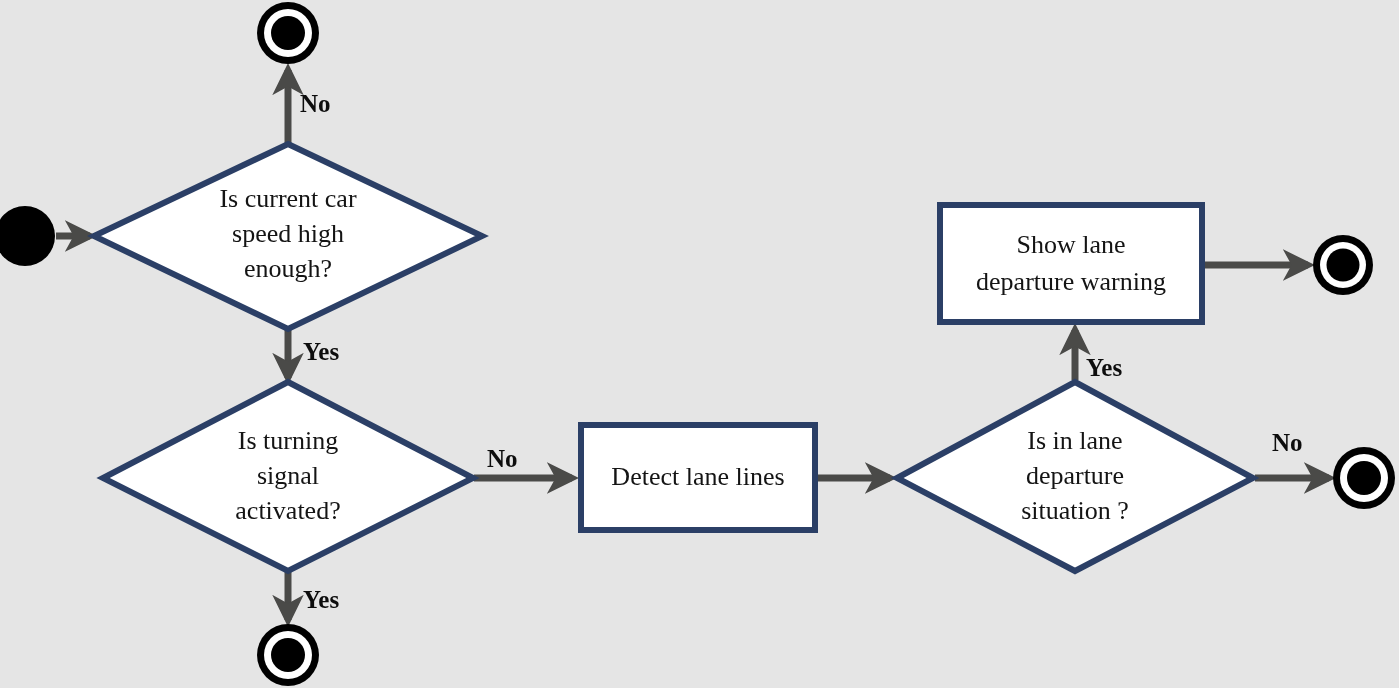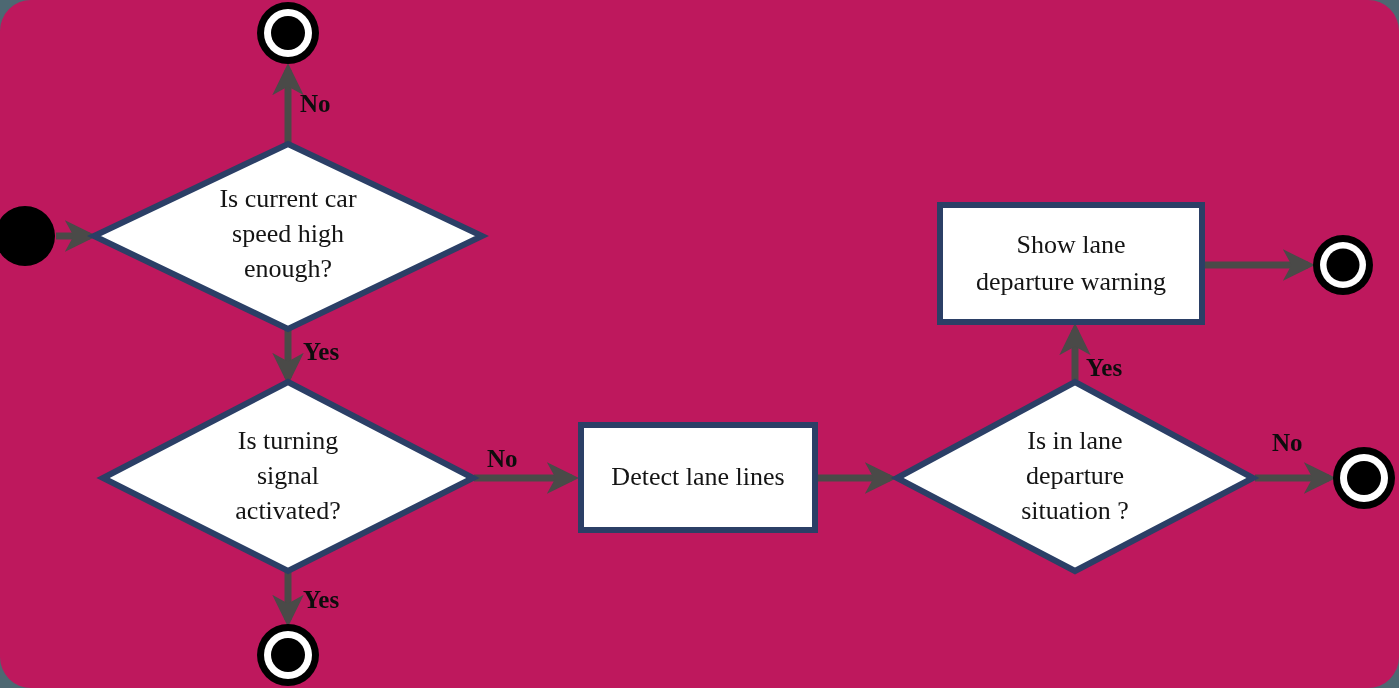--- a/index.html
+++ b/index.html
@@ -10,22 +10,21 @@
   body {
     width: 1399px;
     height: 688px;
     overflow: hidden;
     font-family: "Liberation Serif", serif;
   }
   #canvas {
     position: relative;
     width: 1399px;
     height: 688px;
-    background: #be185d;
-    border-radius: 31px;
+    background: #e5e5e5;
   }
   svg#flow {
     position: absolute;
     top: 0;
     left: 0;
     width: 1399px;
     height: 688px;
     display: block;
   }
   .node-shape {

